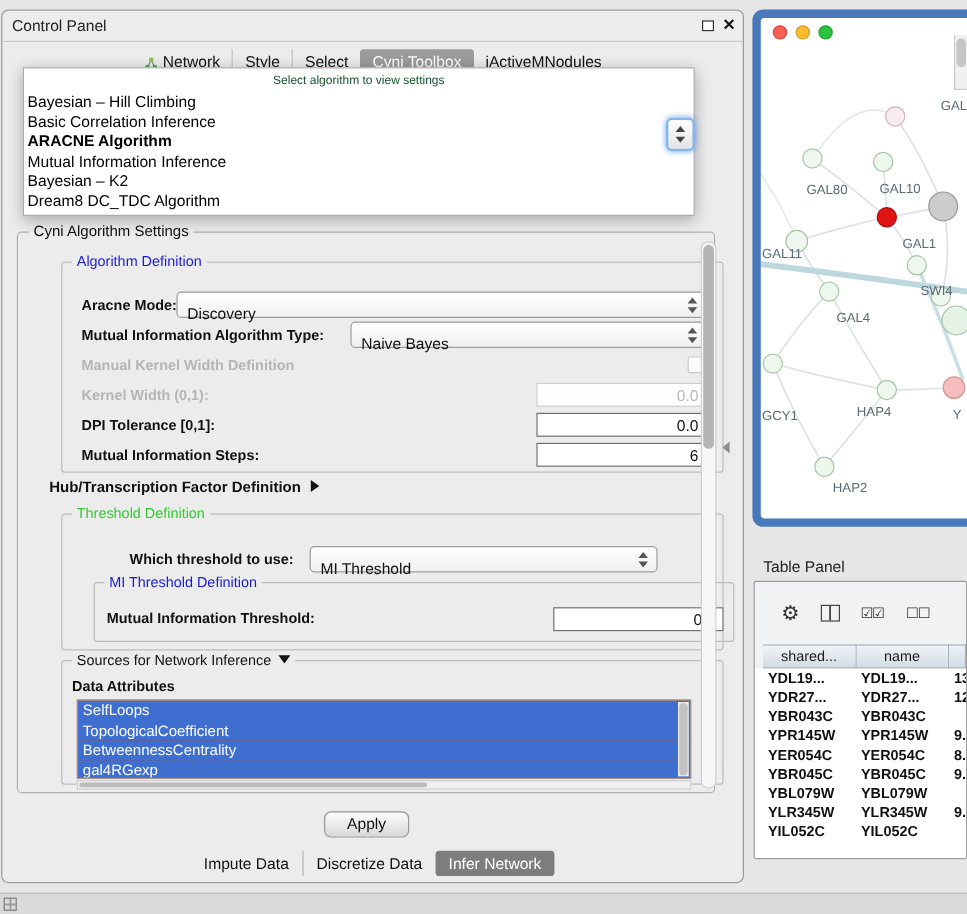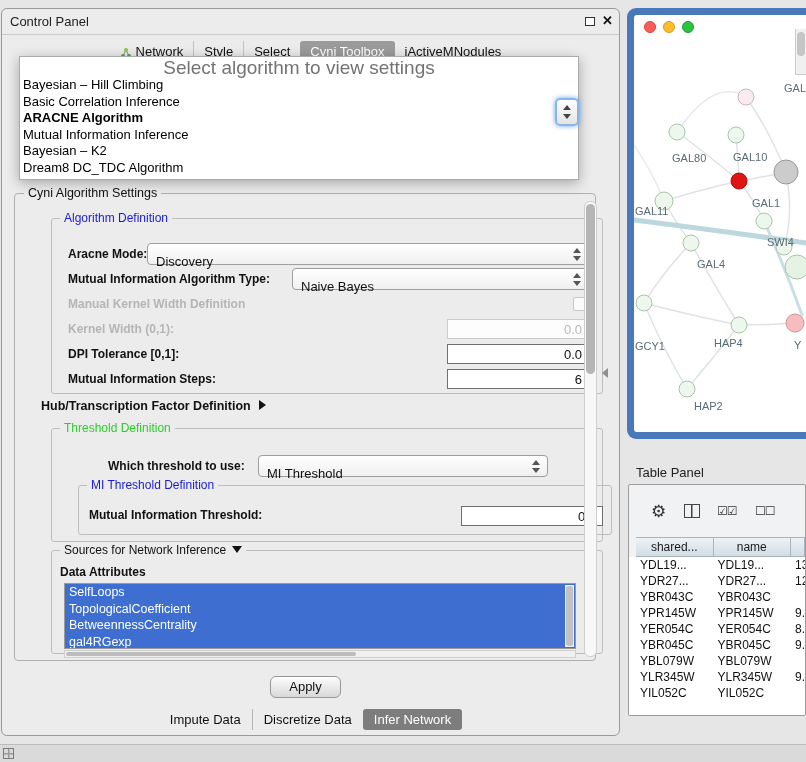--- a/index.html
+++ b/index.html
@@ -25,21 +25,21 @@
   .tab.sep { border-left:1px solid #c2c2c2; }
   .tab.active { background:#9b9b9b; color:#fff; border-radius:3px; border-left:none; }
   .tab.active + .tab.sep { border-left:none; }
 
   
   .algo-popup {
     position:absolute; left:17px; top:47px; width:560px; height:124px;
     background:#fff; border:1px solid #ababab; box-shadow:0 3px 12px rgba(0,0,0,.3); z-index:40;
     padding-top:2px;
   }
-  .algo-prompt { height:18px; text-align:center; color:#737373; font-size:19px; line-height:18px; }
+  .algo-prompt { height:18px; text-align:center; color:#14532d; font-size:10px; line-height:18px; }
   .algo-item { font-size:13px; line-height:16.5px; padding-left:3px; color:#000; }
   .algo-item.selected { font-weight:bold; }
   .combo-fragment {
     position:absolute; left:553px; top:89px; width:24px; height:28px; z-index:50;
     background:linear-gradient(#ffffff,#e4e4e4); border:2px solid #86b6ea; border-radius:5px;
     box-shadow:0 0 5px rgba(100,160,235,.95);
   }
   .combo-fragment .arr { position:absolute; left:6px; }
   .combo-fragment .arr.up { top:5px; border-left:4px solid transparent; border-right:4px solid transparent; border-bottom:5px solid #444; }
   .combo-fragment .arr.dn { top:14px; border-left:4px solid transparent; border-right:4px solid transparent; border-top:5px solid #444; }
@@ -113,21 +113,21 @@
     background:linear-gradient(#444,#444) 50% 0/1.5px 100% no-repeat; }
   .icon-checks { position:absolute; left:88px; top:19px; font-size:12px; color:#333; letter-spacing:-1px; }
   .icon-unchecks { position:absolute; left:126px; top:19px; font-size:12px; color:#333; letter-spacing:-1px; }
   .thead { display:flex; }
   .thcell { height:20px; line-height:19px; font-size:12px; text-align:center; color:#1a1a1a;
     background:linear-gradient(#eef3f7,#d2dce4); border-top:1px solid #a9b4bd; border-bottom:1px solid #a9b4bd; border-right:1px solid #a9b4bd; overflow:hidden; white-space:nowrap; }
   .thead { padding-left:7px; background:#f1f2f3; }
   .tbody { padding-left:7px; background:#ffffff; min-height:160px; }
   .c0 { width:78px; } .c1 { width:78px; } .c2 { flex:1; min-width:14px; }
   .trow { display:flex; height:16px; line-height:16px; font-size:12px; background:#fff; }
-  .tcell { padding-left:4px; overflow:hidden; white-space:nowrap; }
+  .tcell { padding-left:4px; overflow:hidden; white-space:nowrap;font-weight:bold; }
 
   
   .bottom-strip { position:absolute; left:0; top:744px; width:806px; height:18px; background:#dadada; border-top:1px solid #bcbcbc; }
   .strip-icon { position:absolute; left:3px; top:3px; width:11px; height:11px; border:1.5px solid #7a7a7a;
     background:linear-gradient(#9a9a9a,#9a9a9a) 50% 0/1.5px 100% no-repeat, linear-gradient(#9a9a9a,#9a9a9a) 0 50%/100% 1.5px no-repeat; }
 </style>
 </head>
 <body>
 
 <div class="control-panel">

